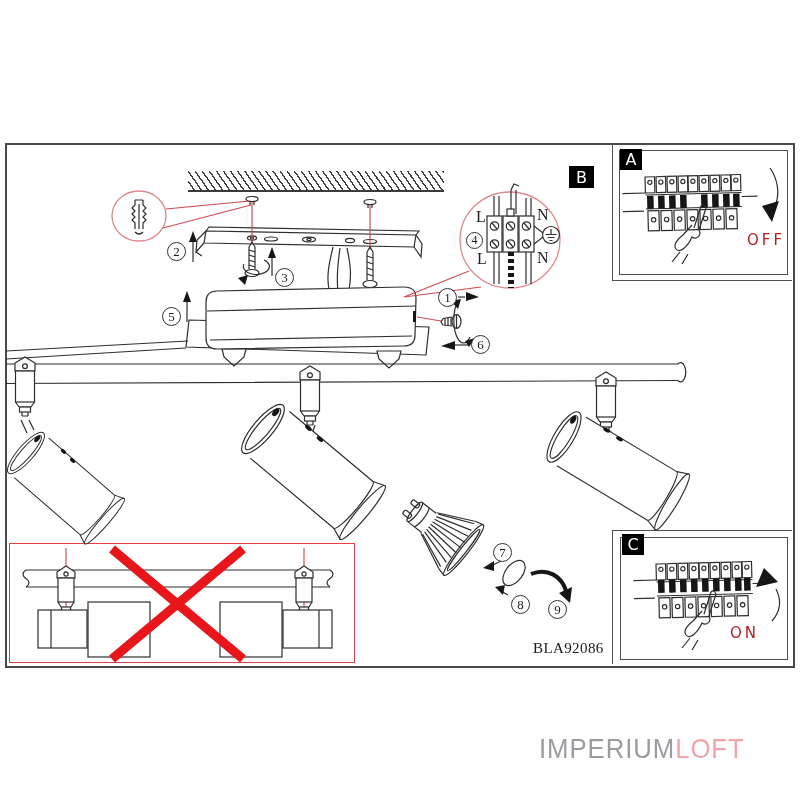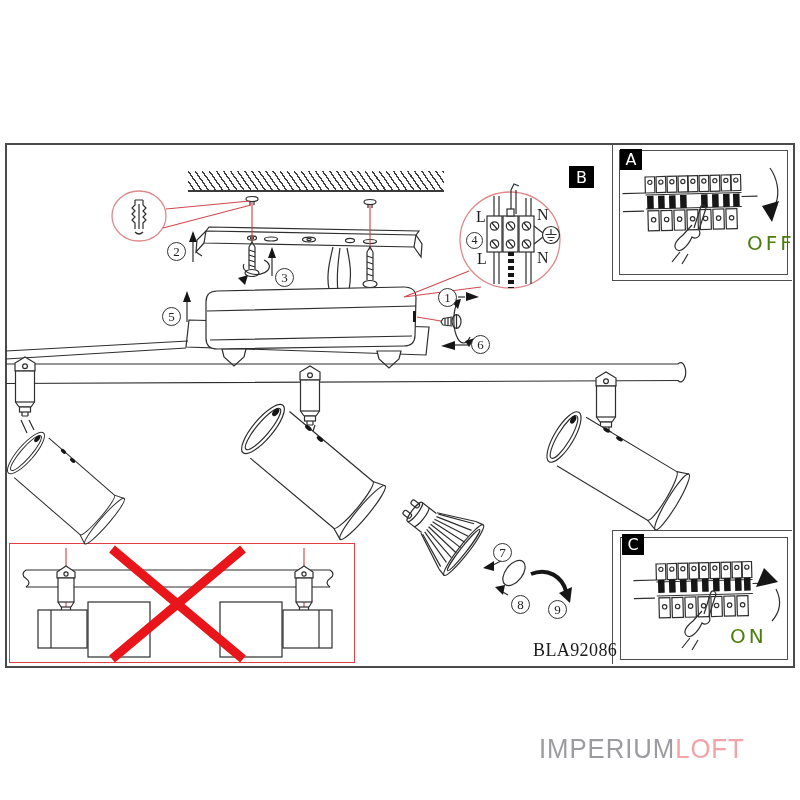--- a/index.html
+++ b/index.html
@@ -14,24 +14,24 @@
   .hatch{position:absolute;left:188px;top:171px;width:256px;height:19px;
          border-bottom:2px solid #3a3a3a;
          background:repeating-linear-gradient(55deg,#ffffff 0 4.4px,#3f3f3f 4.4px 5.8px);}
   .badge{position:absolute;background:#000;color:#fff;display:flex;align-items:center;
          justify-content:center;font-size:16px;font-family:"DejaVu Sans",sans-serif;}
   .step{position:absolute;width:19px;height:19px;border:1.2px solid #333;border-radius:50%;
         display:flex;align-items:center;justify-content:center;
         font-family:"Liberation Serif",serif;font-size:13px;color:#222;background:#fff;box-sizing:border-box;}
   .step.small{width:17px;height:17px;font-size:12px;}
   .lnlabel{position:absolute;font-family:"Liberation Serif",serif;font-size:16px;color:#1d1d1d;}
-  .switchtxt{position:absolute;font-size:20px;letter-spacing:3px;color:#4d7c0f;
+  .switchtxt{position:absolute;font-size:15px;letter-spacing:3px;color:#b91c1c;
              font-family:"DejaVu Sans",sans-serif;}
   .model{position:absolute;left:533px;top:640px;font-family:"Liberation Serif",serif;
-         font-size:18px;color:#1a1a1a;letter-spacing:.4px;}
+         font-size:15px;color:#1a1a1a;letter-spacing:.4px;}
   .logo{position:absolute;left:539px;top:733px;font-size:28px;letter-spacing:1px;
         transform:scaleX(.92);transform-origin:left center;white-space:nowrap;}
   .logo .p1{color:#9c9ca0;}
   .logo .p2{color:#f1a4a7;}
   svg .ln{stroke:#2e2e2e;stroke-width:1.2;fill:none;}
   svg .fillw{fill:#fff;stroke:#2e2e2e;stroke-width:1.2;}
   svg .fillb{fill:#161616;stroke:none;}
   svg .red{stroke:#cf4a4f;stroke-width:1.1;fill:none;}
   svg .pink{stroke:#dd8a8d;stroke-width:1.3;fill:none;}
   svg .bigred{stroke:#e8151a;stroke-width:9;fill:none;}

